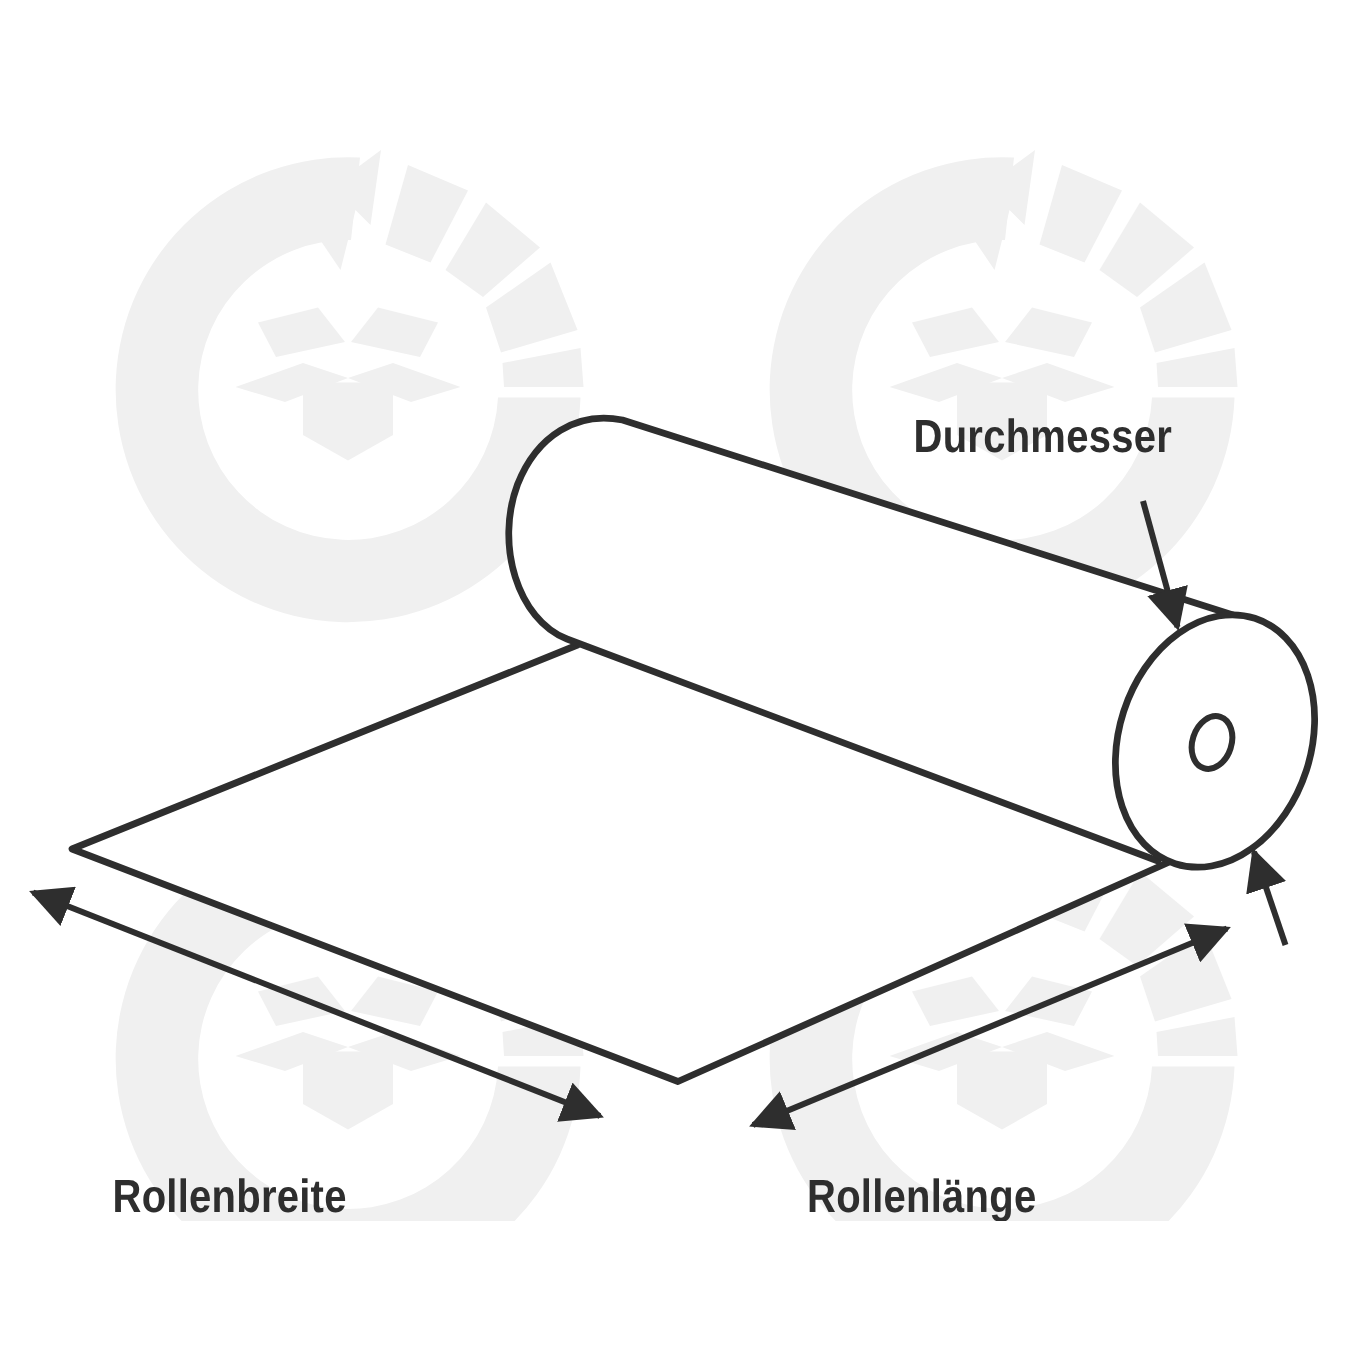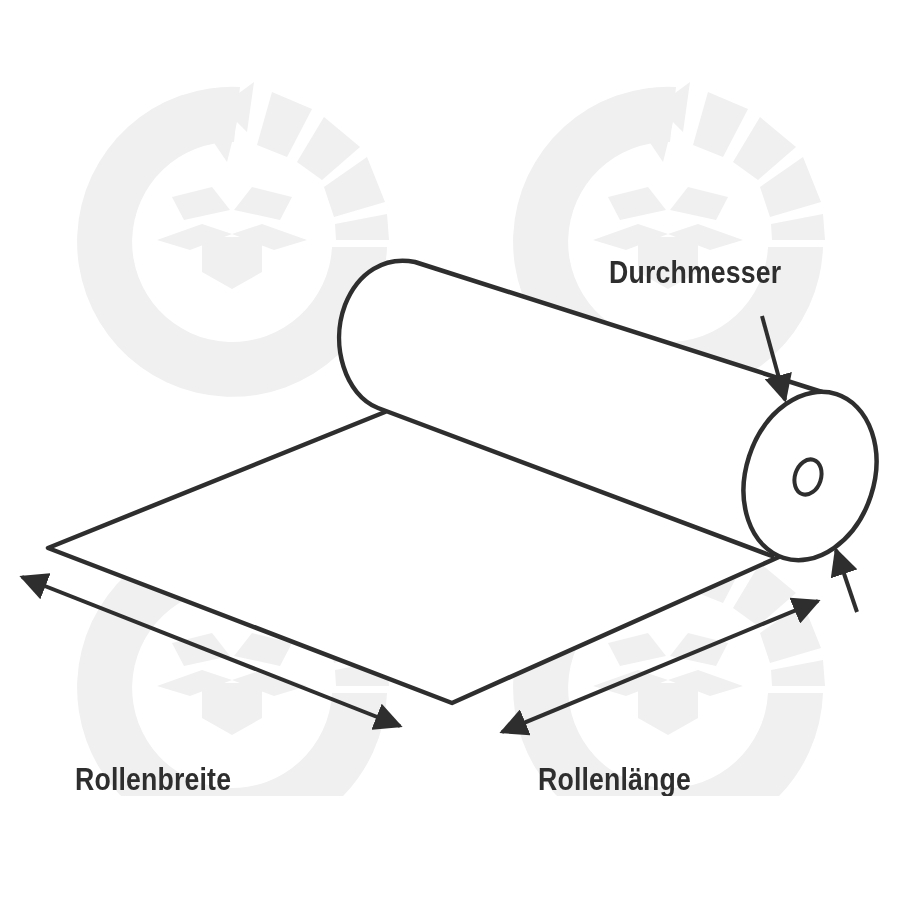--- a/index.html
+++ b/index.html
@@ -1,16 +1,16 @@
 <!DOCTYPE html>
 <html><head>
   <meta charset="utf-8">
   <style>
     html, body { margin: 0; padding: 0; background: #ffffff; }
-    .canvas { position: relative; width: 900px; height: 796px; overflow: hidden; background: #ffffff; }
+    .canvas { position: relative; width: 900px; height: 796px; overflow: hidden; background: #ffffff; margin-top: 18px; }
     svg.layer { position: absolute; left: 0; top: 0; }
     .label {
       position: absolute;
       font-family: "Liberation Sans", "DejaVu Sans", sans-serif;
       font-weight: bold;
       color: #2e2e2e;
       font-size: 31px;
       letter-spacing: 0.2px;
       transform: scaleX(0.86);
       transform-origin: left top;

